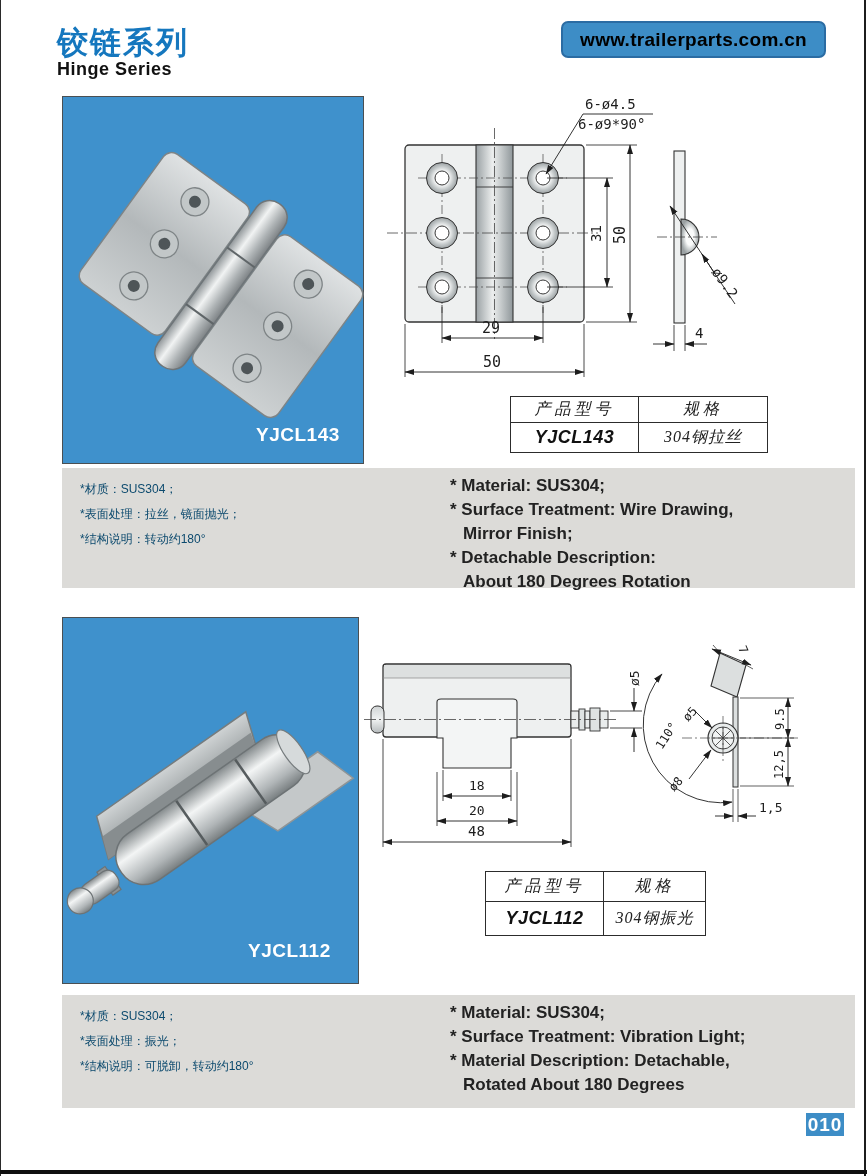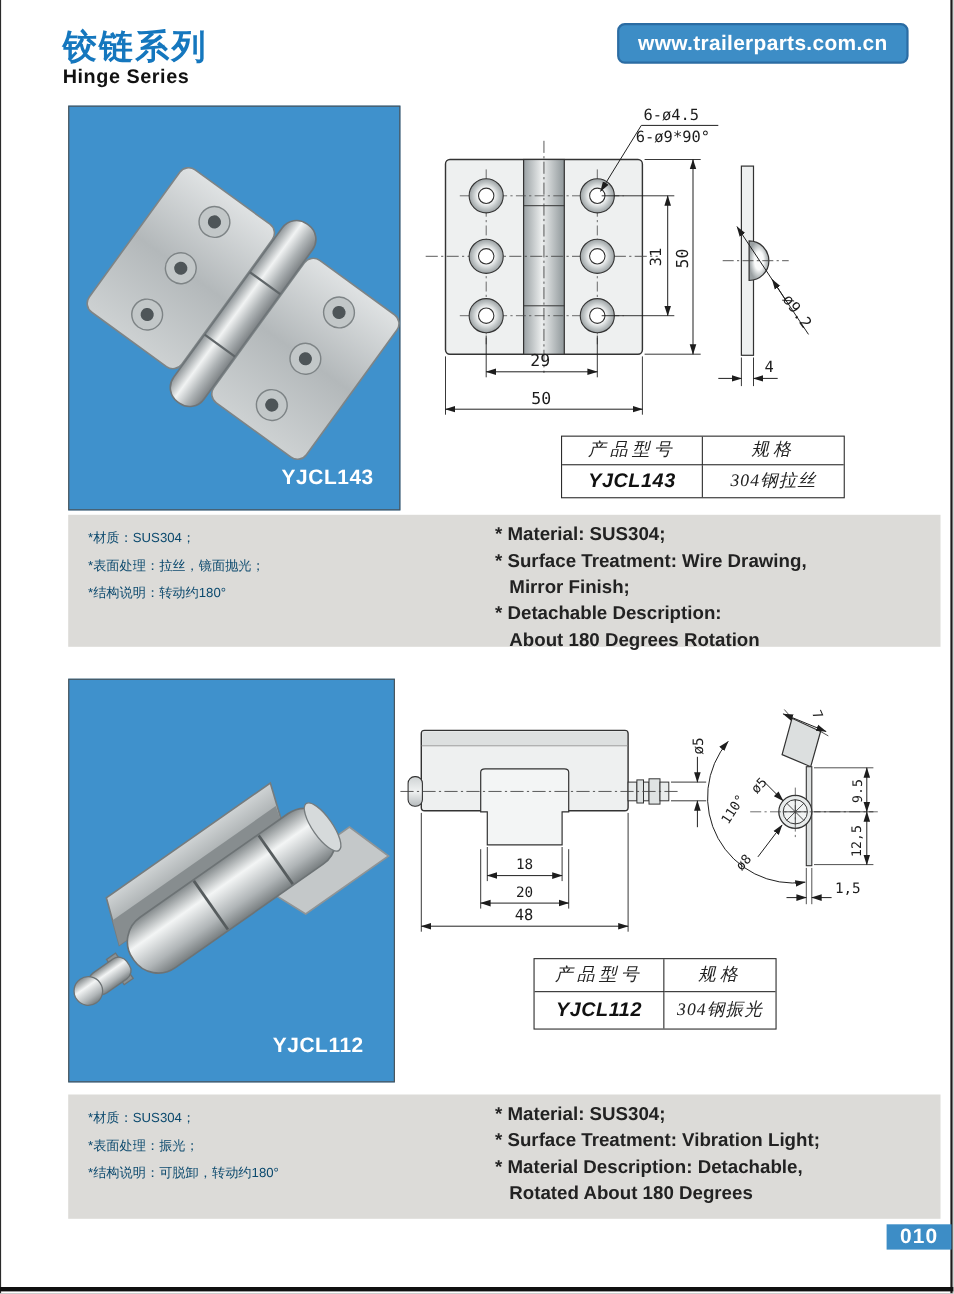--- a/index.html
+++ b/index.html
@@ -9,21 +9,21 @@
   
   .edge-left  { position:absolute; left:0; top:0; width:1px; height:1176px; background:#2a2a2a; }
   .edge-right { position:absolute; left:864px; top:0; width:2px; height:1176px; background:#1c1c1c; }
   .edge-bottom{ position:absolute; left:0; top:1170px; width:867px; height:4px; background:#101010; }
 
   
   .title-zh { position:absolute; left:57px; top:22px; font-size:31px; font-weight:bold; color:#1577be; letter-spacing:2px; }
   .title-en { position:absolute; left:57px; top:59px; font-size:18px; font-weight:bold; color:#111; letter-spacing:0.5px; }
   .banner { position:absolute; left:561px; top:21px; width:265px; height:37px; background:#3d8dc6;
             border:2px solid #2b6ca3; border-radius:7px; display:flex; align-items:center; justify-content:center; }
-  .banner span { color:#ffffff; font-size:19px; font-weight:bold; letter-spacing:0.3px; }
+  .banner span { color:#000000; font-size:19px; font-weight:bold; letter-spacing:0.3px; }
 
   
   .photo-box { position:absolute; background:#3f91cc; border:1px solid #4a4f52; }
   .photo-box.p1 { left:62px; top:96px;  width:302px; height:368px; }
   .photo-box.p2 { left:62px; top:617px; width:297px; height:367px; }
   .photo-label { position:absolute; color:#fff; font-size:19px; font-weight:bold; letter-spacing:0.5px; }
   .p1 .photo-label { left:193px; top:327px; }
   .p2 .photo-label { left:185px; top:322px; }
   .photo-box svg { position:absolute; left:0; top:0; }
 
@@ -51,21 +51,21 @@
   .gray-box { position:absolute; left:62px; width:793px; background:#dcdbd8; }
   .gray-box.g1 { top:468px; height:120px; }
   .gray-box.g2 { top:995px; height:113px; }
   .spec-col-zh { position:absolute; left:18px; top:9px; }
   .spec-col-en { position:absolute; left:388px; top:6px; }
   .spec-col-zh .ln { font-size:12px; font-weight:normal; color:#0c4a6e; line-height:25px; white-space:nowrap; }
   .spec-col-en .ln { font-size:17px; font-weight:bold; color:#222; line-height:24px; white-space:nowrap; }
   .spec-col-en .ln.indent { padding-left:13px; }
 
   
-  .page-num { position:absolute; left:806px; top:1113px; width:59px; height:23px; background:#3d8dc6;
+  .page-num { position:absolute; left:806px; top:1113px; width:38px; height:23px; background:#3d8dc6;
               color:#fff; font-size:19px; font-weight:bold; display:flex; align-items:center; justify-content:center; letter-spacing:1px; }
 </style>
 </head>
 <body>
 
 <div class="page">
   <div class="edge-left"></div>
   <div class="edge-right"></div>
   <div class="edge-bottom"></div>
 

